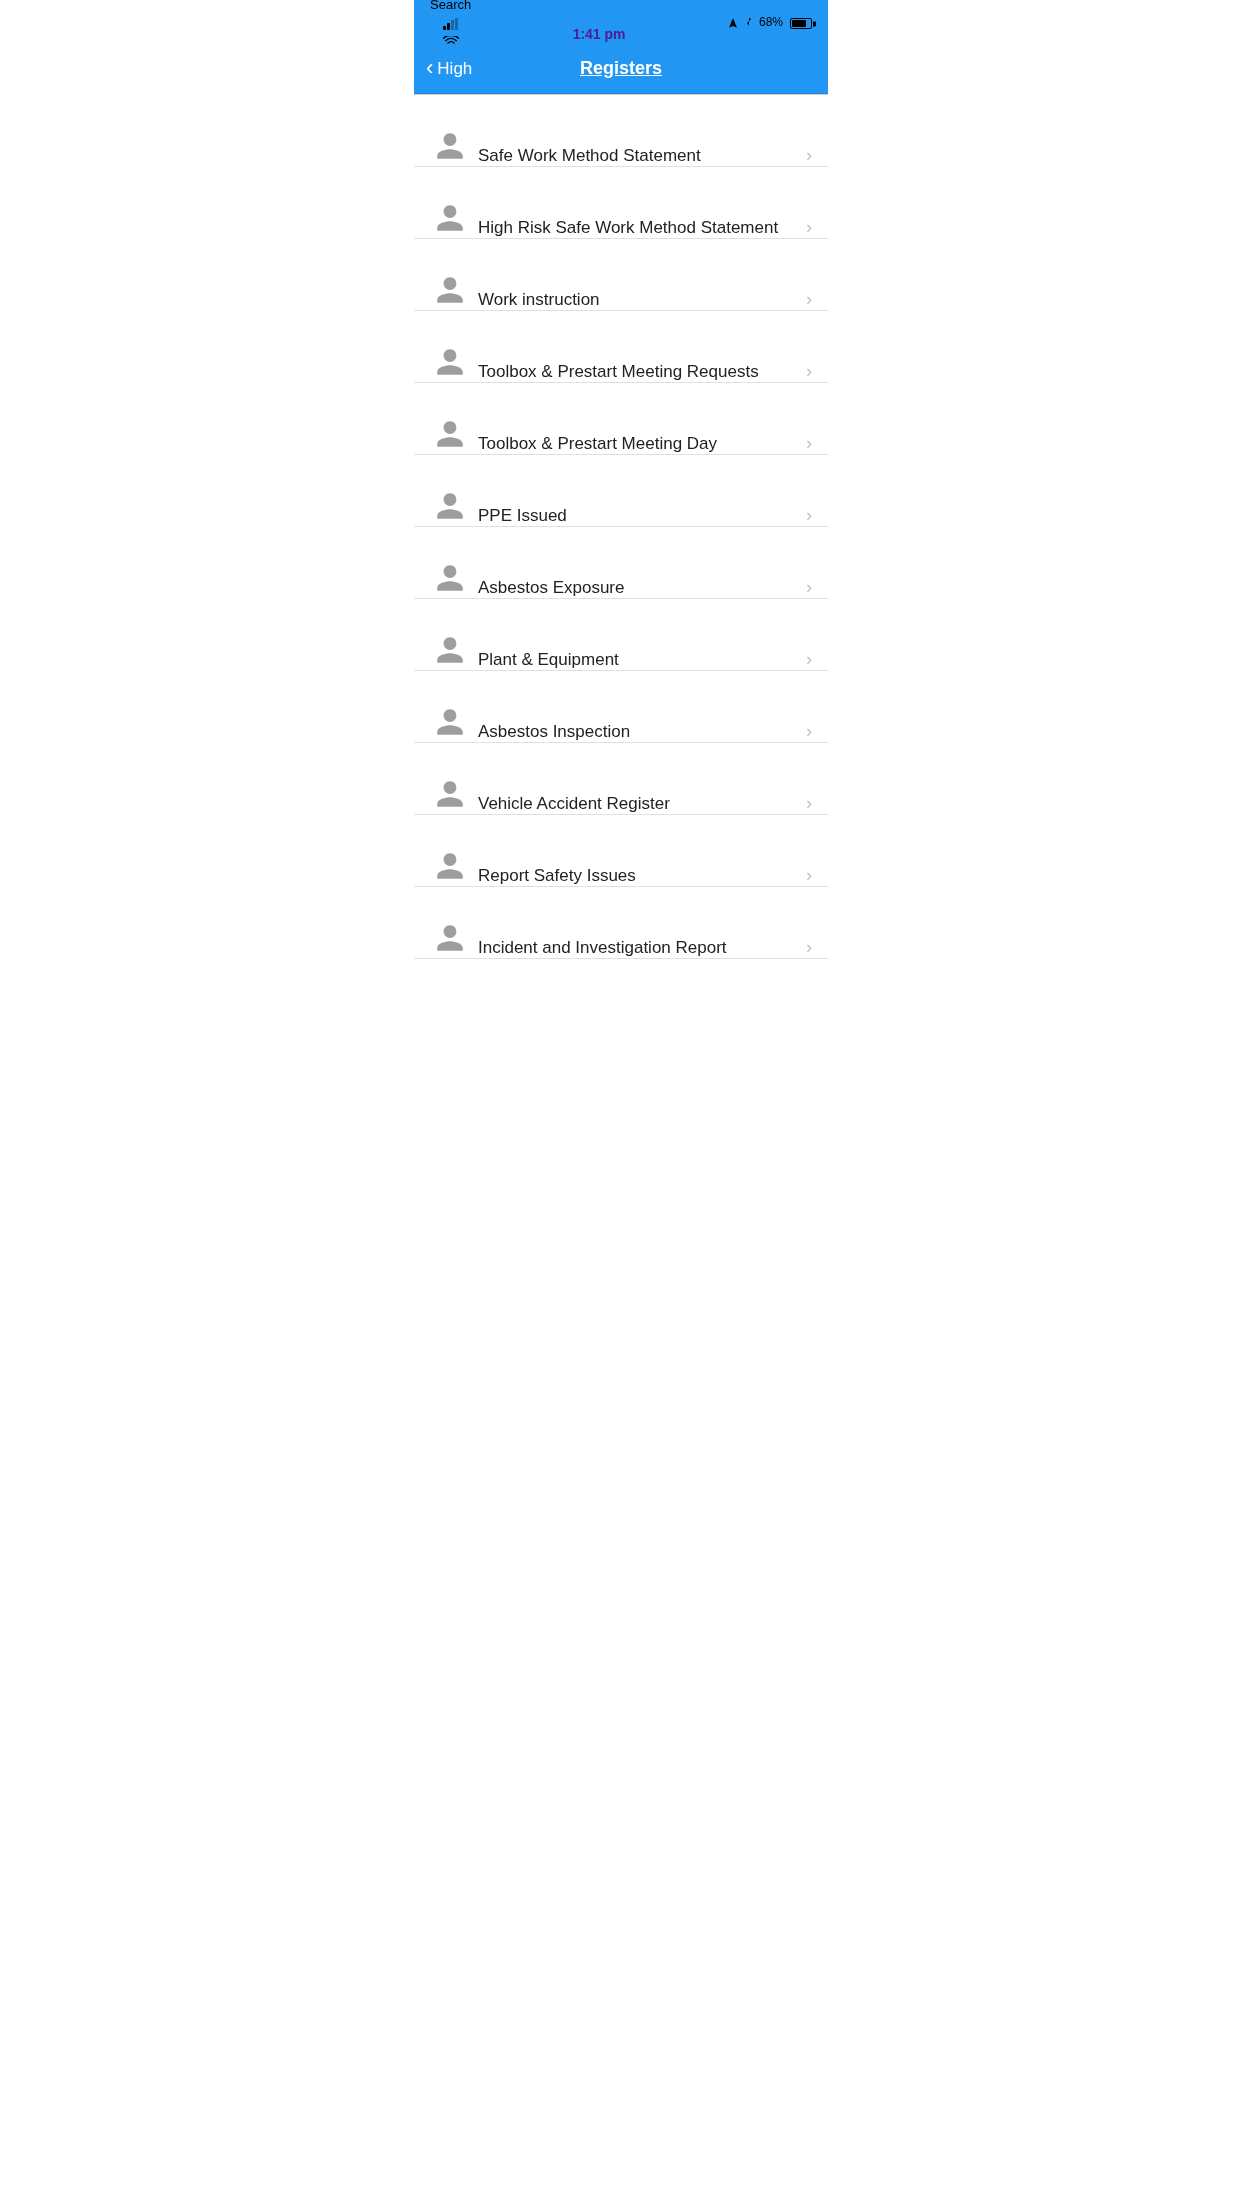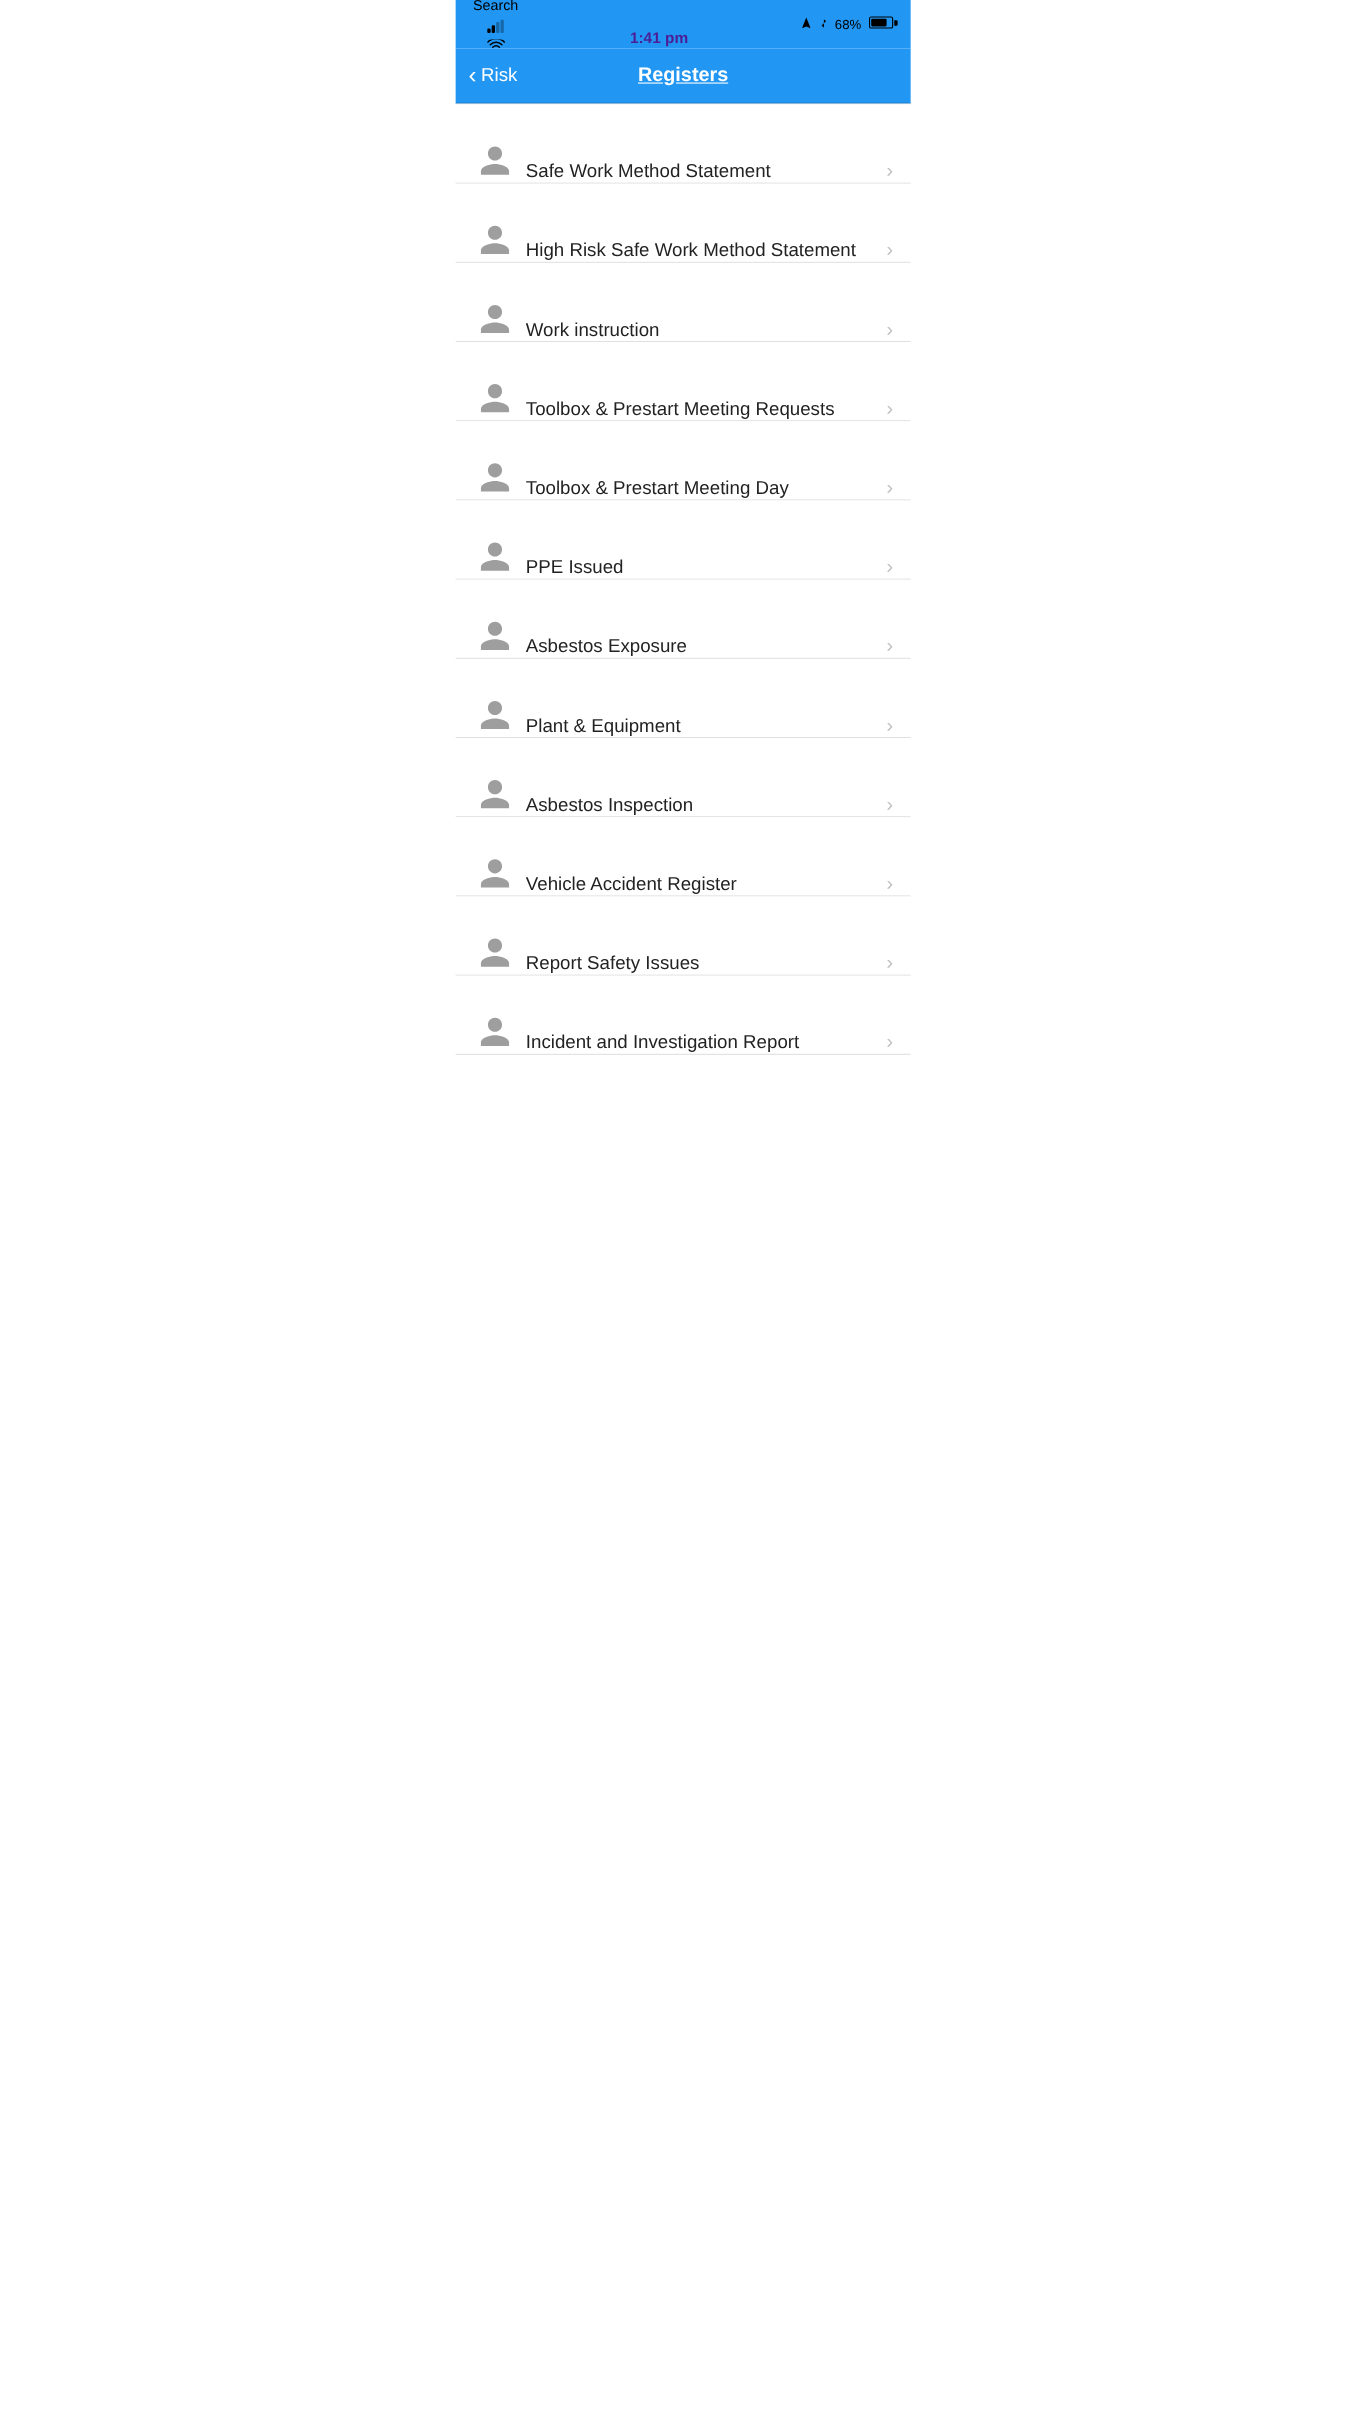--- a/index.html
+++ b/index.html
@@ -40,21 +40,21 @@
 
     .status-center {
       font-size: 14px;
       font-weight: 600;
       color: #4c1d95;
       margin-top: 23px;
     }
 
     .status-right {
       display: flex;
-      align-items: flex-start;
+      align-items: flex-end;
       gap: 5px;
       font-size: 12px;
     }
 
     
     .nav-bar {
       background: #2196F3;
       height: 50px;
       display: flex;
       align-items: center;
@@ -216,21 +216,21 @@
     <span>68%</span>
     <div class="battery-icon">
       <div class="battery-fill"></div>
     </div>
   </div>
 </div>
 
 <div class="nav-bar">
   <div class="nav-back">
     <span class="nav-back-chevron">‹</span>
-    <span>Risk</span>
+    <span>High</span>
   </div>
   <span class="nav-title">Registers</span>
 </div>
 
 <div class="nav-separator"></div>
 
 <div class="list" id="list-container">
 <div class="list-item">
       <div class="list-item-icon">
         <svg class="person-icon" viewBox="0 0 24 24" fill="#9e9e9e">

